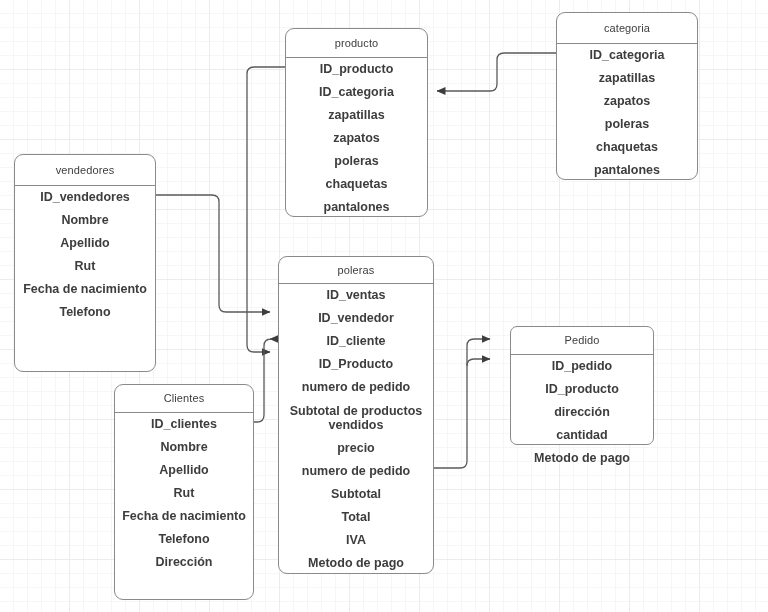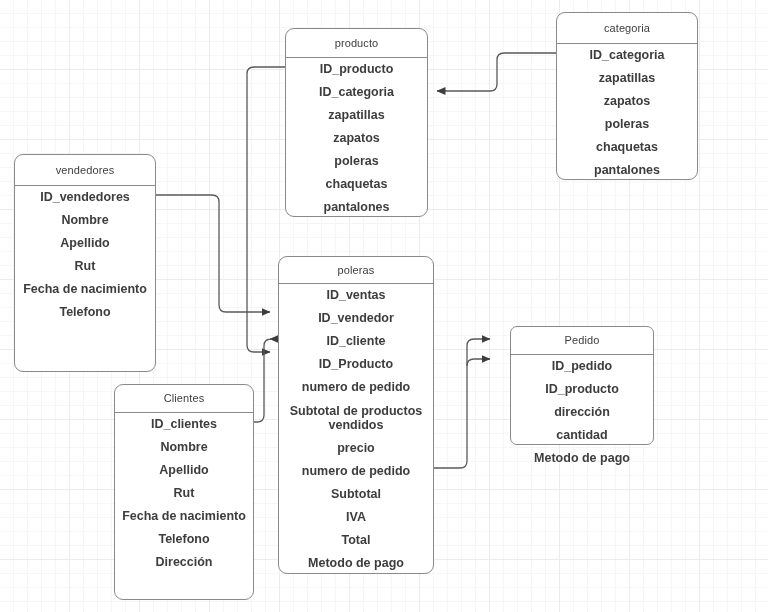--- a/index.html
+++ b/index.html
@@ -134,22 +134,22 @@
     <div class="ent-attrs">
       <div class="ent-attr" style="height:23px;text-align:center;">ID_ventas</div>
       <div class="ent-attr" style="height:23px;">ID_vendedor</div>
       <div class="ent-attr" style="height:23px;">ID_cliente</div>
       <div class="ent-attr" style="height:23px;">ID_Producto</div>
       <div class="ent-attr" style="height:23px;">numero de pedido</div>
       <div class="ent-attr" style="height:38px; line-height:1.15;">Subtotal de productos vendidos</div>
       <div class="ent-attr" style="height:23px;">precio</div>
       <div class="ent-attr" style="height:23px;">numero de pedido</div>
       <div class="ent-attr" style="height:23px;">Subtotal</div>
+      <div class="ent-attr" style="height:23px;">Total</div>
       <div class="ent-attr" style="height:23px;">IVA</div>
-      <div class="ent-attr" style="height:23px;">Total</div>
       <div class="ent-attr" style="height:23px;">Metodo de pago</div>
     </div>
   </div>
 
   <div class="entity" style="left:114px; top:384px; width:140px; height:216px;">
     <div class="ent-title" style="height:27px;">Clientes</div>
     <div class="ent-attrs">
       <div class="ent-attr" style="height:23px;">ID_clientes</div>
       <div class="ent-attr" style="height:23px;">Nombre</div>
       <div class="ent-attr" style="height:23px;">Apellido</div>

